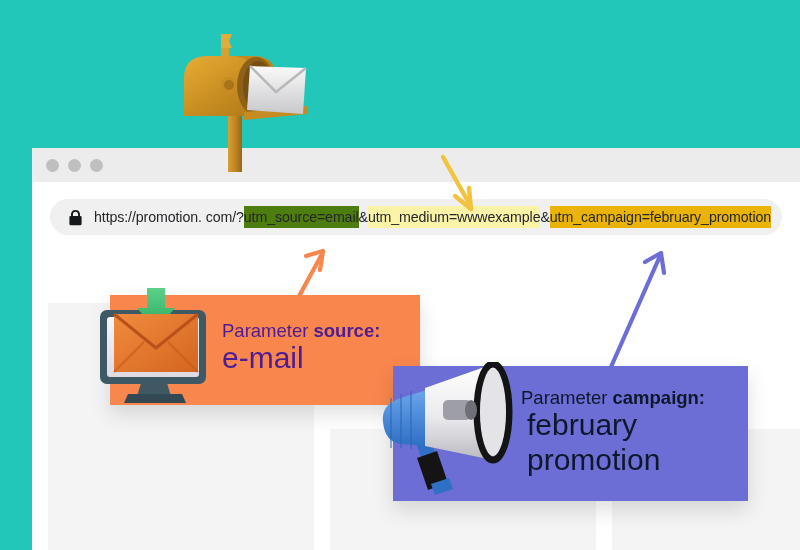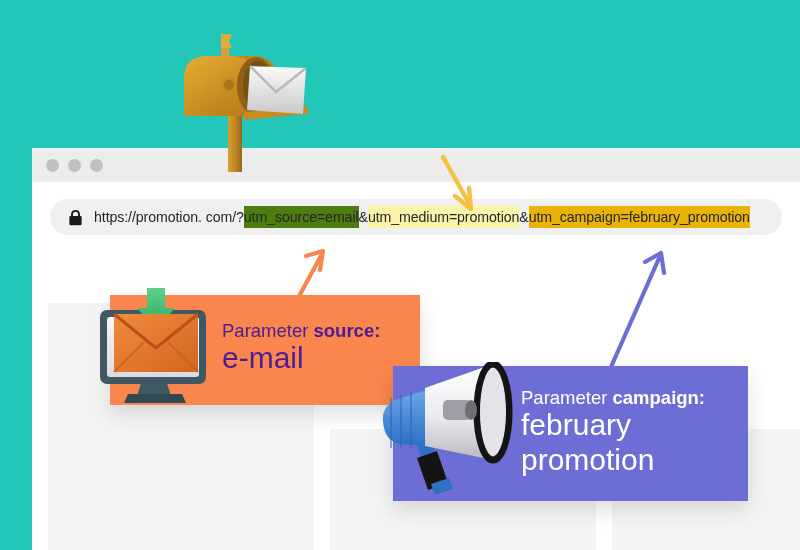--- a/index.html
+++ b/index.html
@@ -54,22 +54,22 @@
   .kicker b{font-weight:700;}
   .value{font-size:30px;font-weight:400;line-height:1.12;white-space:nowrap;}
 
   .card-medium{left:200px;top:46px;width:352px;height:113px;background:#f7d163;}
   .card-medium .txt{left:128px;top:26px;color:#1b1b1b;}
 
   .card-source{left:110px;top:295px;width:310px;height:110px;background:#f9864d;}
   .card-source .txt{left:112px;top:26px;color:#4c1d95;}
 
   .card-campaign{left:393px;top:366px;width:355px;height:135px;background:#6c6ed6;}
-  .card-campaign .txt{left:128px;top:22px;color:#ffffff;}
-  .card-campaign .value{line-height:1.15;}
+  .card-campaign .txt{left:128px;top:22px;color:#0f172a;}
+  .card-campaign .value{line-height:1.15;margin-left:6px;}
 
   
   .ill{position:absolute;}
   .ill-mailbox{left:172px;top:26px;width:146px;height:146px;}
   .ill-monitor{left:92px;top:288px;width:128px;height:124px;}
   .ill-megaphone{left:381px;top:362px;width:148px;height:136px;}
 </style>
 </head>
 <body>
 
@@ -87,21 +87,21 @@
 
     <div class="ph ph-1"></div>
     <div class="ph ph-2"></div>
     <div class="ph ph-3"></div>
 
     <div class="urlbar">
       <svg class="lock" width="15" height="17" viewBox="0 0 15 17">
         <path d="M4 7V4.6A3.6 3.6 0 0 1 11 4.6V7" fill="none" stroke="#17181c" stroke-width="1.9"></path>
         <rect x="1.4" y="7" width="12.2" height="9.2" rx="1.1" fill="#17181c"></rect>
       </svg>
-      <div class="urltext"><span>https://promotion. com/?</span><span class="seg-src">utm_source=email</span><span>&amp;</span><span class="seg-med">utm_medium=promotion</span><span>&amp;</span><span class="seg-camp">utm_campaign=february_promotion</span></div>
+      <div class="urltext"><span>https://promotion. com/?</span><span class="seg-src">utm_source=email</span><span>&amp;</span><span class="seg-med">utm_medium=wwwexample</span><span>&amp;</span><span class="seg-camp">utm_campaign=february_promotion</span></div>
     </div>
   </div>
 
   <svg class="arrows" width="800" height="550" viewBox="0 0 800 550">
 
     <g>
       <path d="M443 157 L470 205" stroke="#f3c23f" stroke-width="4.4" fill="none" stroke-linecap="round"></path>
       <path d="M455 196 L471 209 L469 188" fill="none" stroke="#f3c23f" stroke-width="4.4" stroke-linecap="round" stroke-linejoin="round"></path>
     </g>
 

